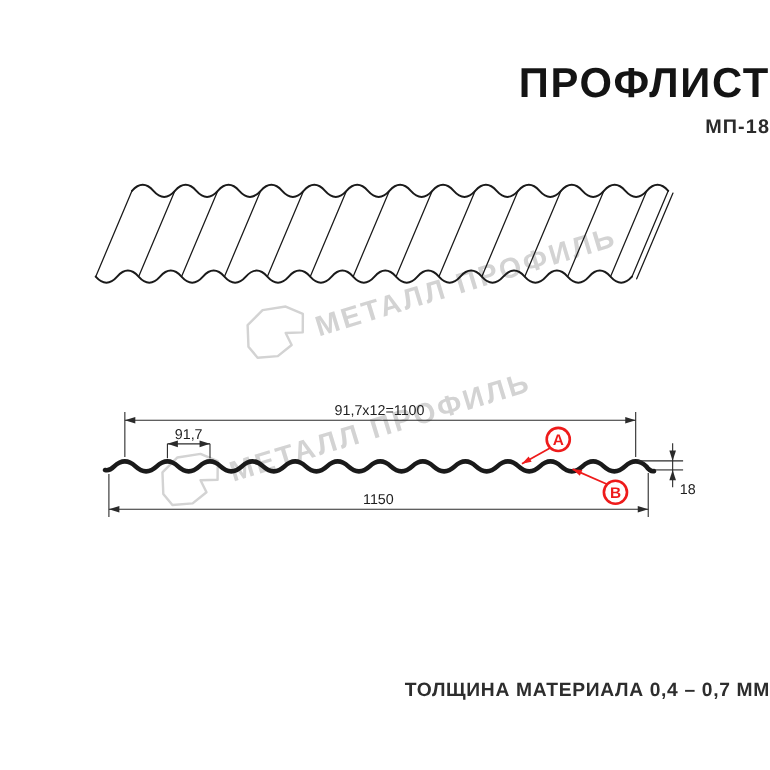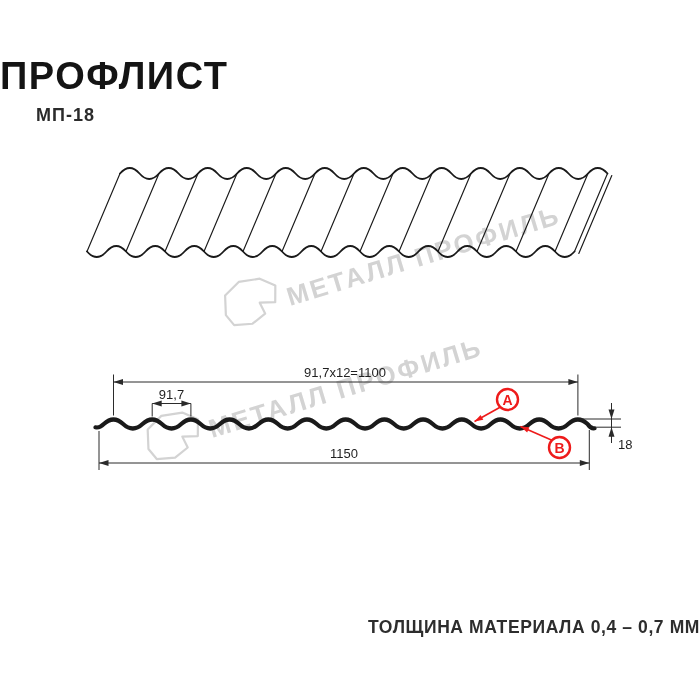--- a/index.html
+++ b/index.html
@@ -1,18 +1,18 @@
 <!DOCTYPE html>
 <html style="--accent-red: #ee1b1b; --line: #1a1a1a; --dim: #2b2b2b; --watermark: #d3d3d3; --background: #ffffff;"><head>
 <meta charset="utf-8">
 <style>
   html,body{margin:0;padding:0;background:#fff;}
   .page{position:relative;width:700px;height:700px;background:var(--background,#fff);
         overflow:hidden;font-family:"Liberation Sans",sans-serif;}
-  .header{position:absolute;top:55px;left:0;width:700px;text-align:left;z-index:3;}
+  .header{position:absolute;top:55px;left:0;width:700px;text-align:right;z-index:3;}
   .title{margin:0;font-size:38px;font-weight:700;letter-spacing:1.5px;color:#141414;}
   .subtitle{margin:7px 0 0 0;font-size:18px;font-weight:600;letter-spacing:1px;color:#2b2b2b;padding-left:36px;}
   .footer{position:absolute;top:617px;left:0;width:700px;text-align:right;
           font-size:17.5px;font-weight:600;letter-spacing:.6px;color:#2d2d2d;z-index:3;}
   svg.drawing{position:absolute;top:0;left:0;z-index:2;}
   
   .edge{fill:none;stroke:var(--line,#1a1a1a);stroke-width:1.8;stroke-linecap:round;stroke-linejoin:round;}
   .thin{fill:none;stroke:var(--line,#1a1a1a);stroke-width:1.15;stroke-linecap:round;}
   .profile{fill:none;stroke:var(--line,#1a1a1a);stroke-width:4.2;stroke-linecap:round;stroke-linejoin:round;}
   .dim{stroke:var(--dim,#2b2b2b);stroke-width:1;fill:none;}

